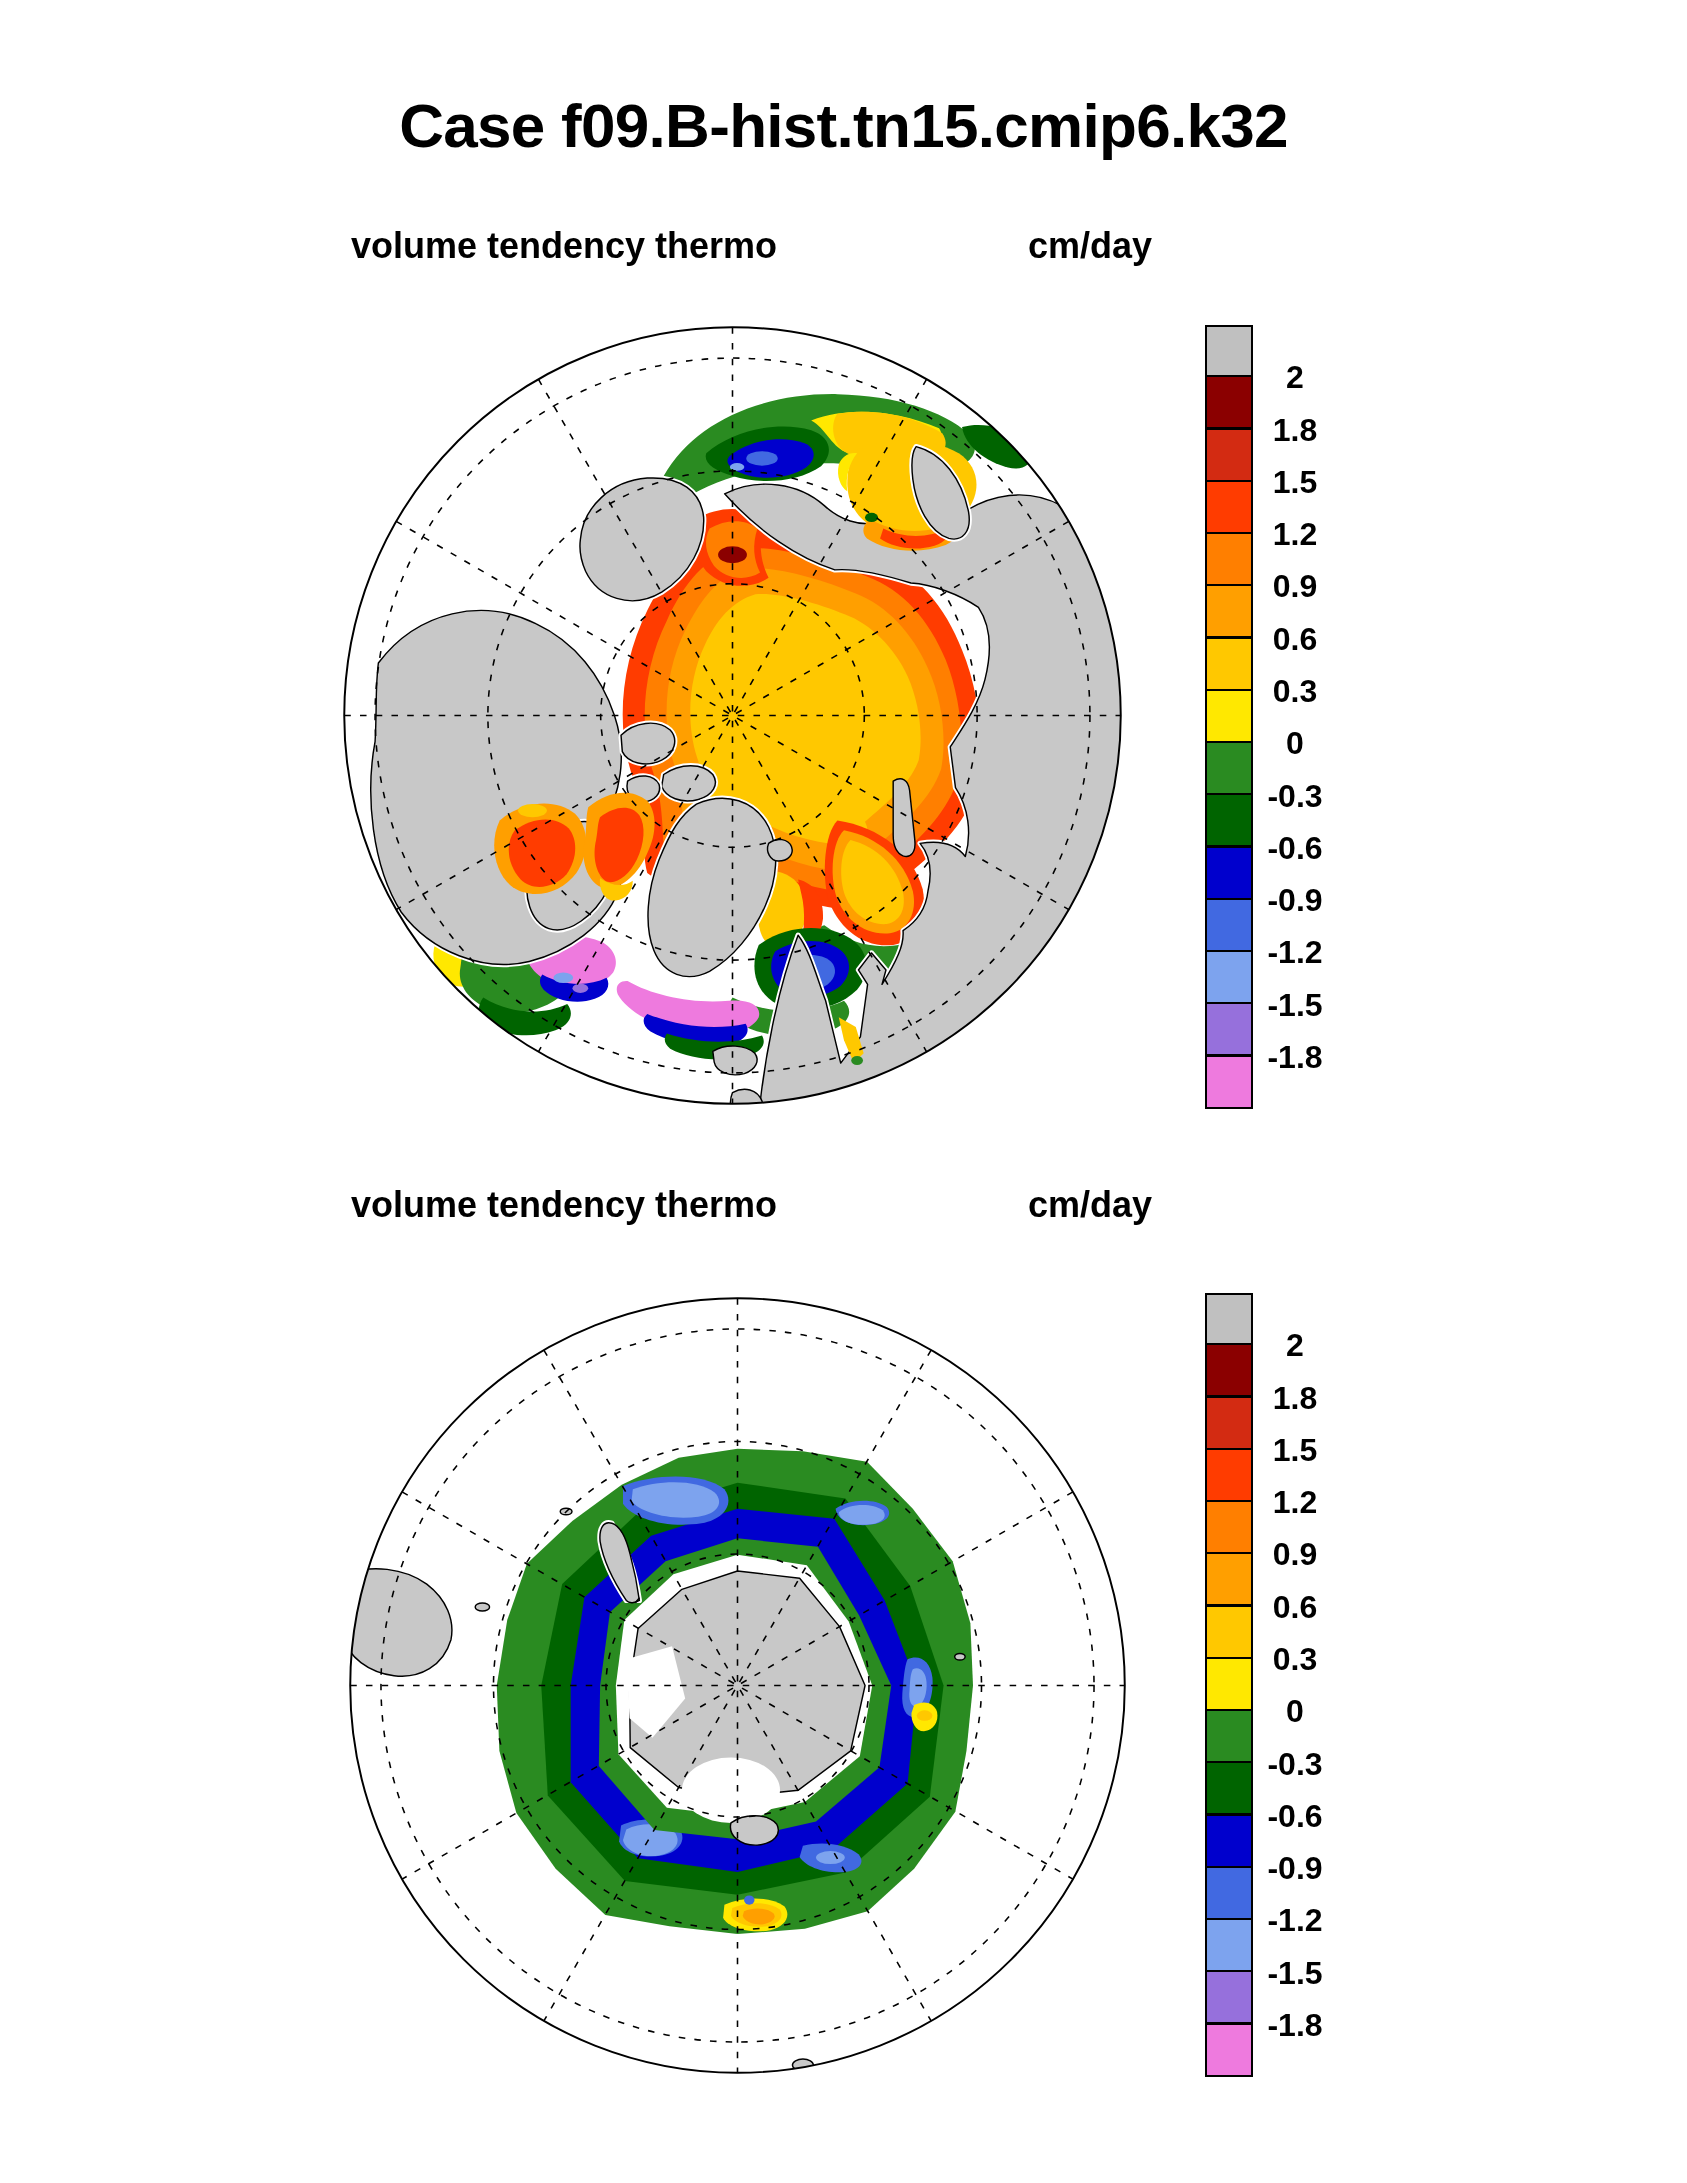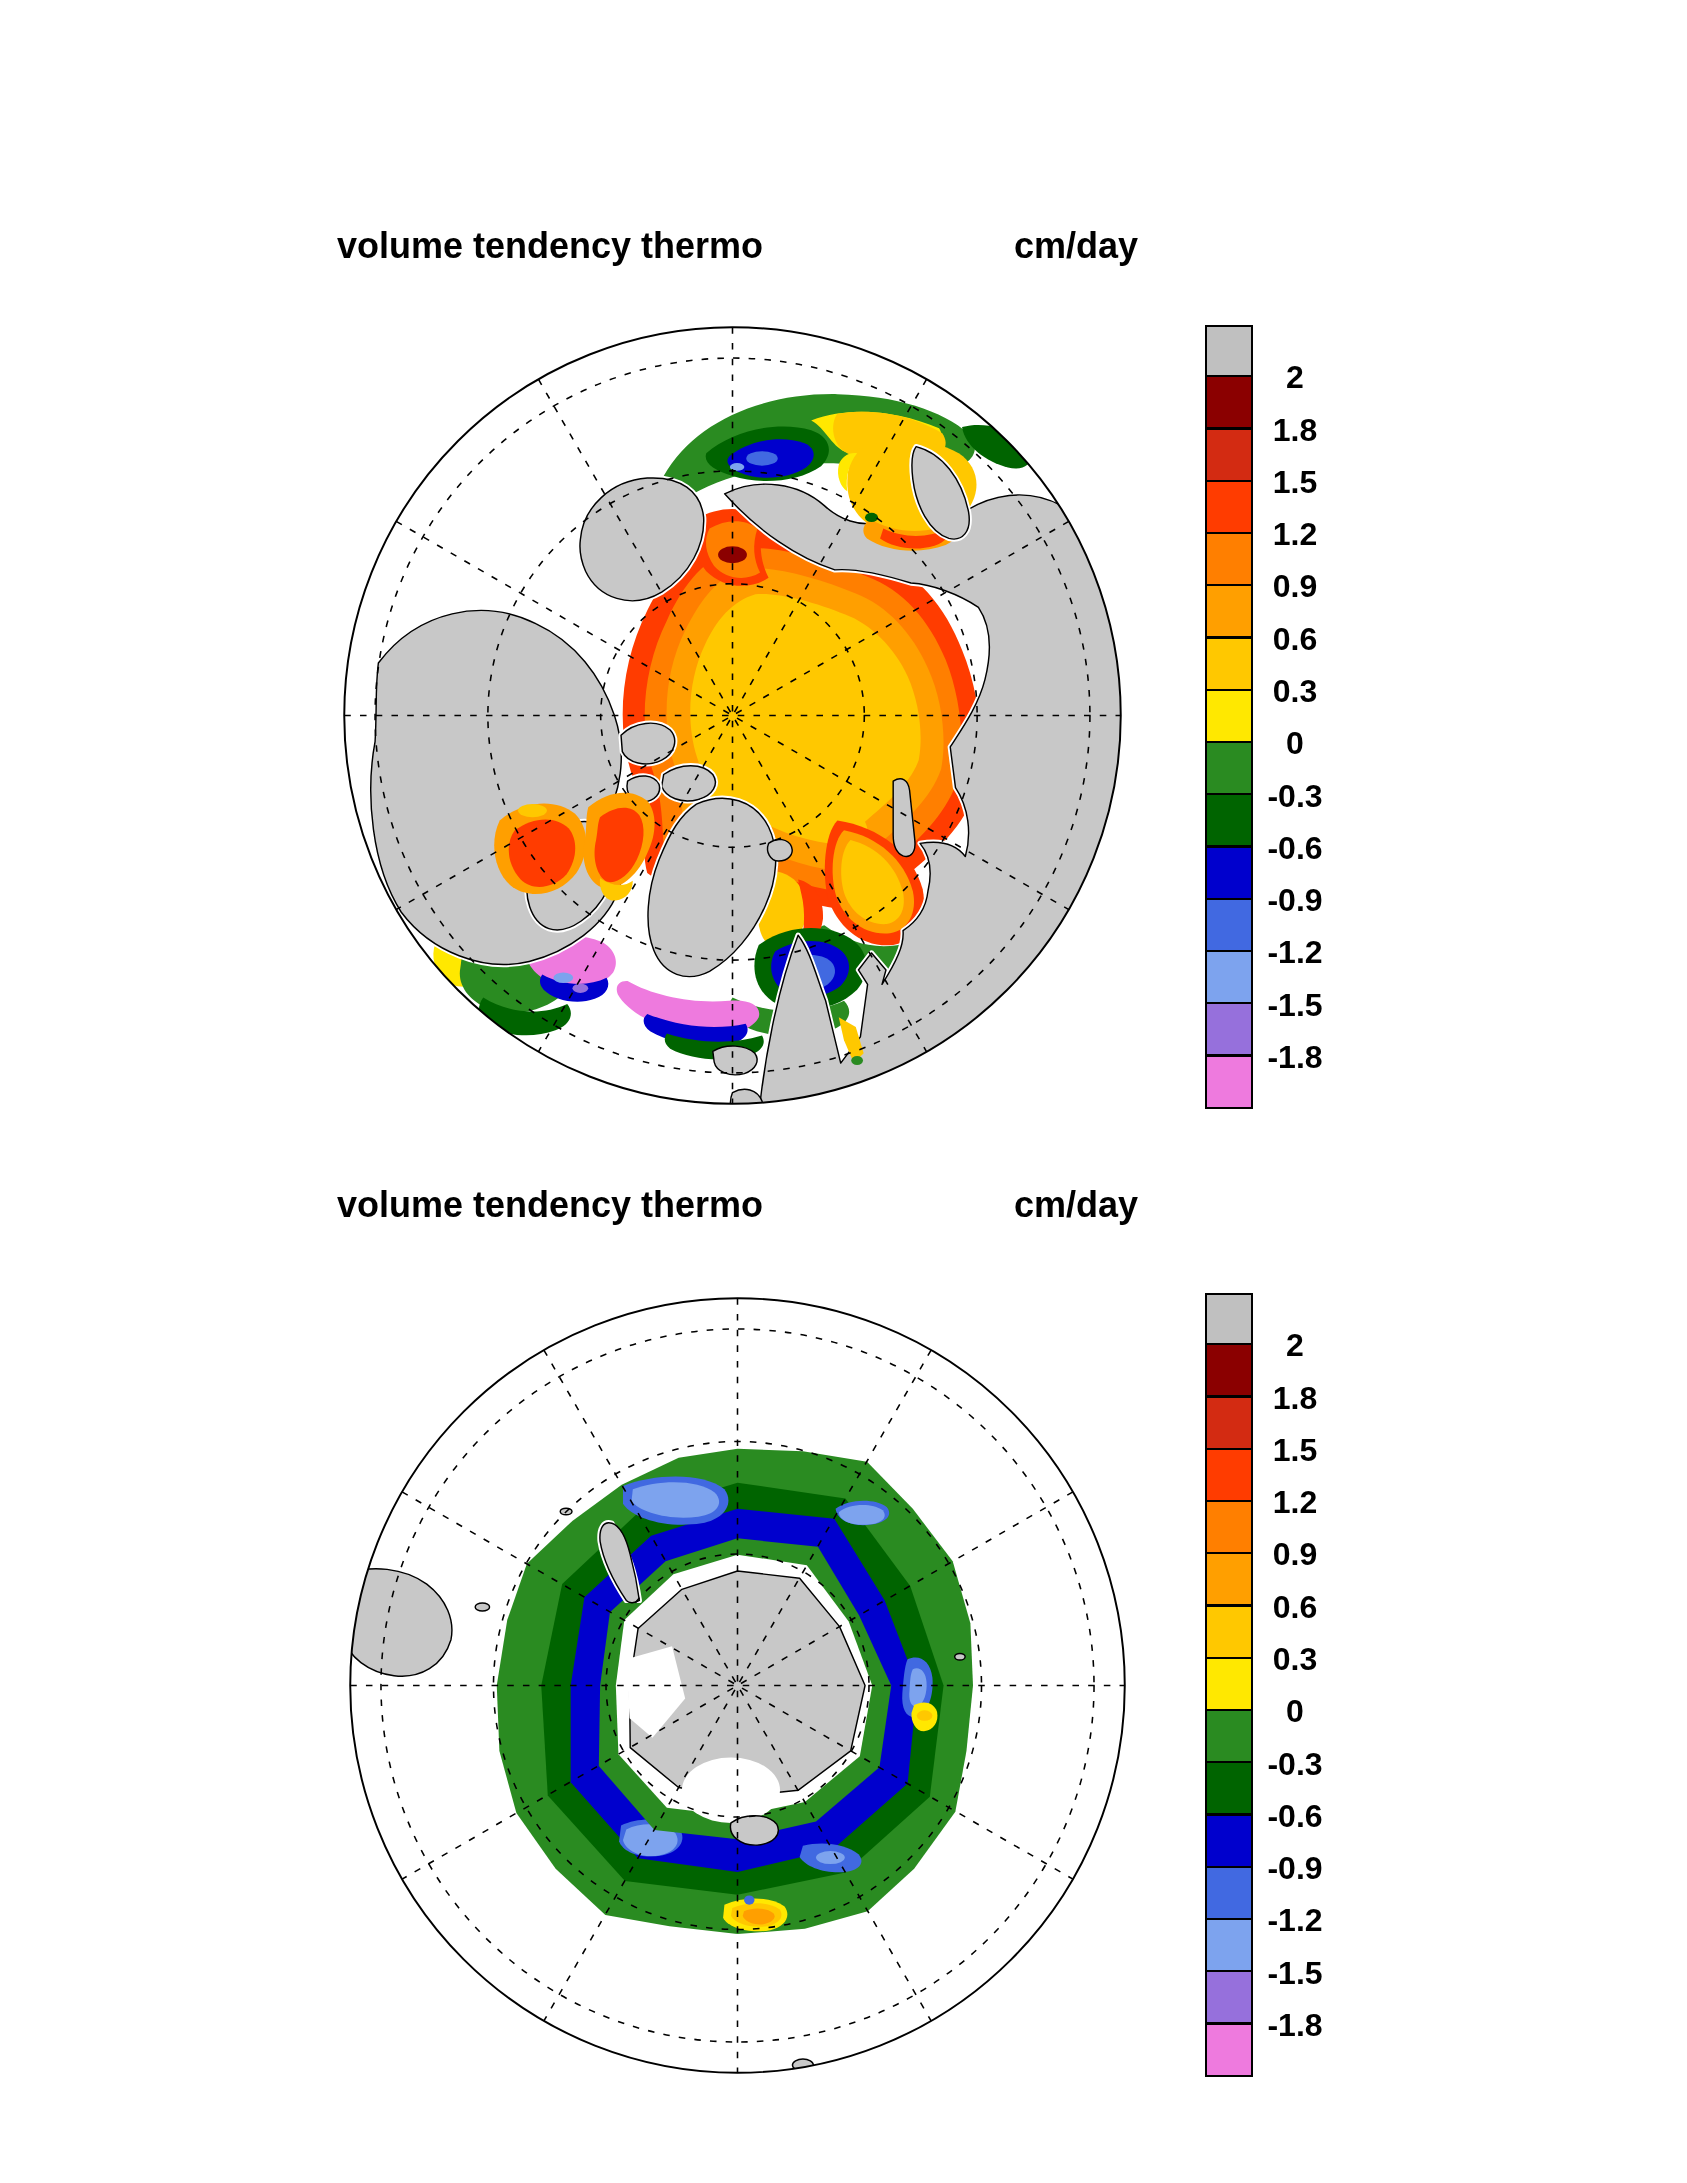--- a/index.html
+++ b/index.html
@@ -2,21 +2,21 @@
 <html style="--c0: #c0c0c0; --c1: #8b0000; --c2: #d32b12; --c3: #ff3c00; --c4: #ff7f00; --c5: #ff9f00; --c6: #ffc800; --c7: #ffe800; --c8: #2a8b21; --c9: #006400; --c10: #0000cd; --c11: #4169e1; --c12: #7da3ee; --c13: #9670dc; --c14: #ee7ade; --land: #c8c8c8;font-size:10.6px"><head>
 <meta charset="utf-8">
 <style>
   html,body{margin:0;padding:0;}
   body{
     width:1687px;height:2183px;position:relative;background:#ffffff;
     font-family:"Liberation Sans", sans-serif;color:#000;overflow:hidden;
   }
   .title-block{position:absolute;top:91px;left:0;width:1687px;text-align:center;}
   .title-line{font-size:62px;font-weight:bold;line-height:1.13;letter-spacing:-0.7px;white-space:pre;}
-  .subtitle-row{position:absolute;left:337px;width:801px;display:flex;justify-content:space-between;}
+  .subtitle-row{position:absolute;left:351px;width:801px;display:flex;justify-content:space-between;}
   .subtitle-row.nh{top:225px;}
   .subtitle-row.sh{top:1184px;}
   .subtitle{font-size:36px;font-weight:bold;white-space:pre;}
   .map{position:absolute;}
   .map.nh{left:339px;top:322px;width:787px;height:787px;}
   .map.sh{left:345px;top:1293px;width:785px;height:785px;}
   .colorbar{position:absolute;left:1205px;width:48px;}
   .colorbar.nh{top:325px;height:784px;}
   .colorbar.sh{top:1293px;height:784px;}
   .cb-cell{position:absolute;left:0;width:48px;border:2px solid #000;box-sizing:border-box;}
@@ -31,20 +31,21 @@
   .landhalo{fill:none;stroke:#fff;stroke-width:8;stroke-linejoin:round;}
   .white{fill:#ffffff;}
   .grat{fill:none;stroke:#000;stroke-width:2.4;stroke-dasharray:10 14;}
   .rim{fill:none;stroke:#000;stroke-width:3;}
   .ice{stroke:none;}
 </style>
 </head>
 <body>
 
 <div class="title-block">
+  <div class="title-line">Case f09.B-hist.tn15.cmip6.k32</div>
 </div>
 
 <div class="subtitle-row nh">
   <span class="subtitle">volume tendency thermo</span>
   <span class="subtitle">cm/day</span>
 </div>
 <div class="subtitle-row sh">
   <span class="subtitle">volume tendency thermo</span>
   <span class="subtitle">cm/day</span>
 </div>

